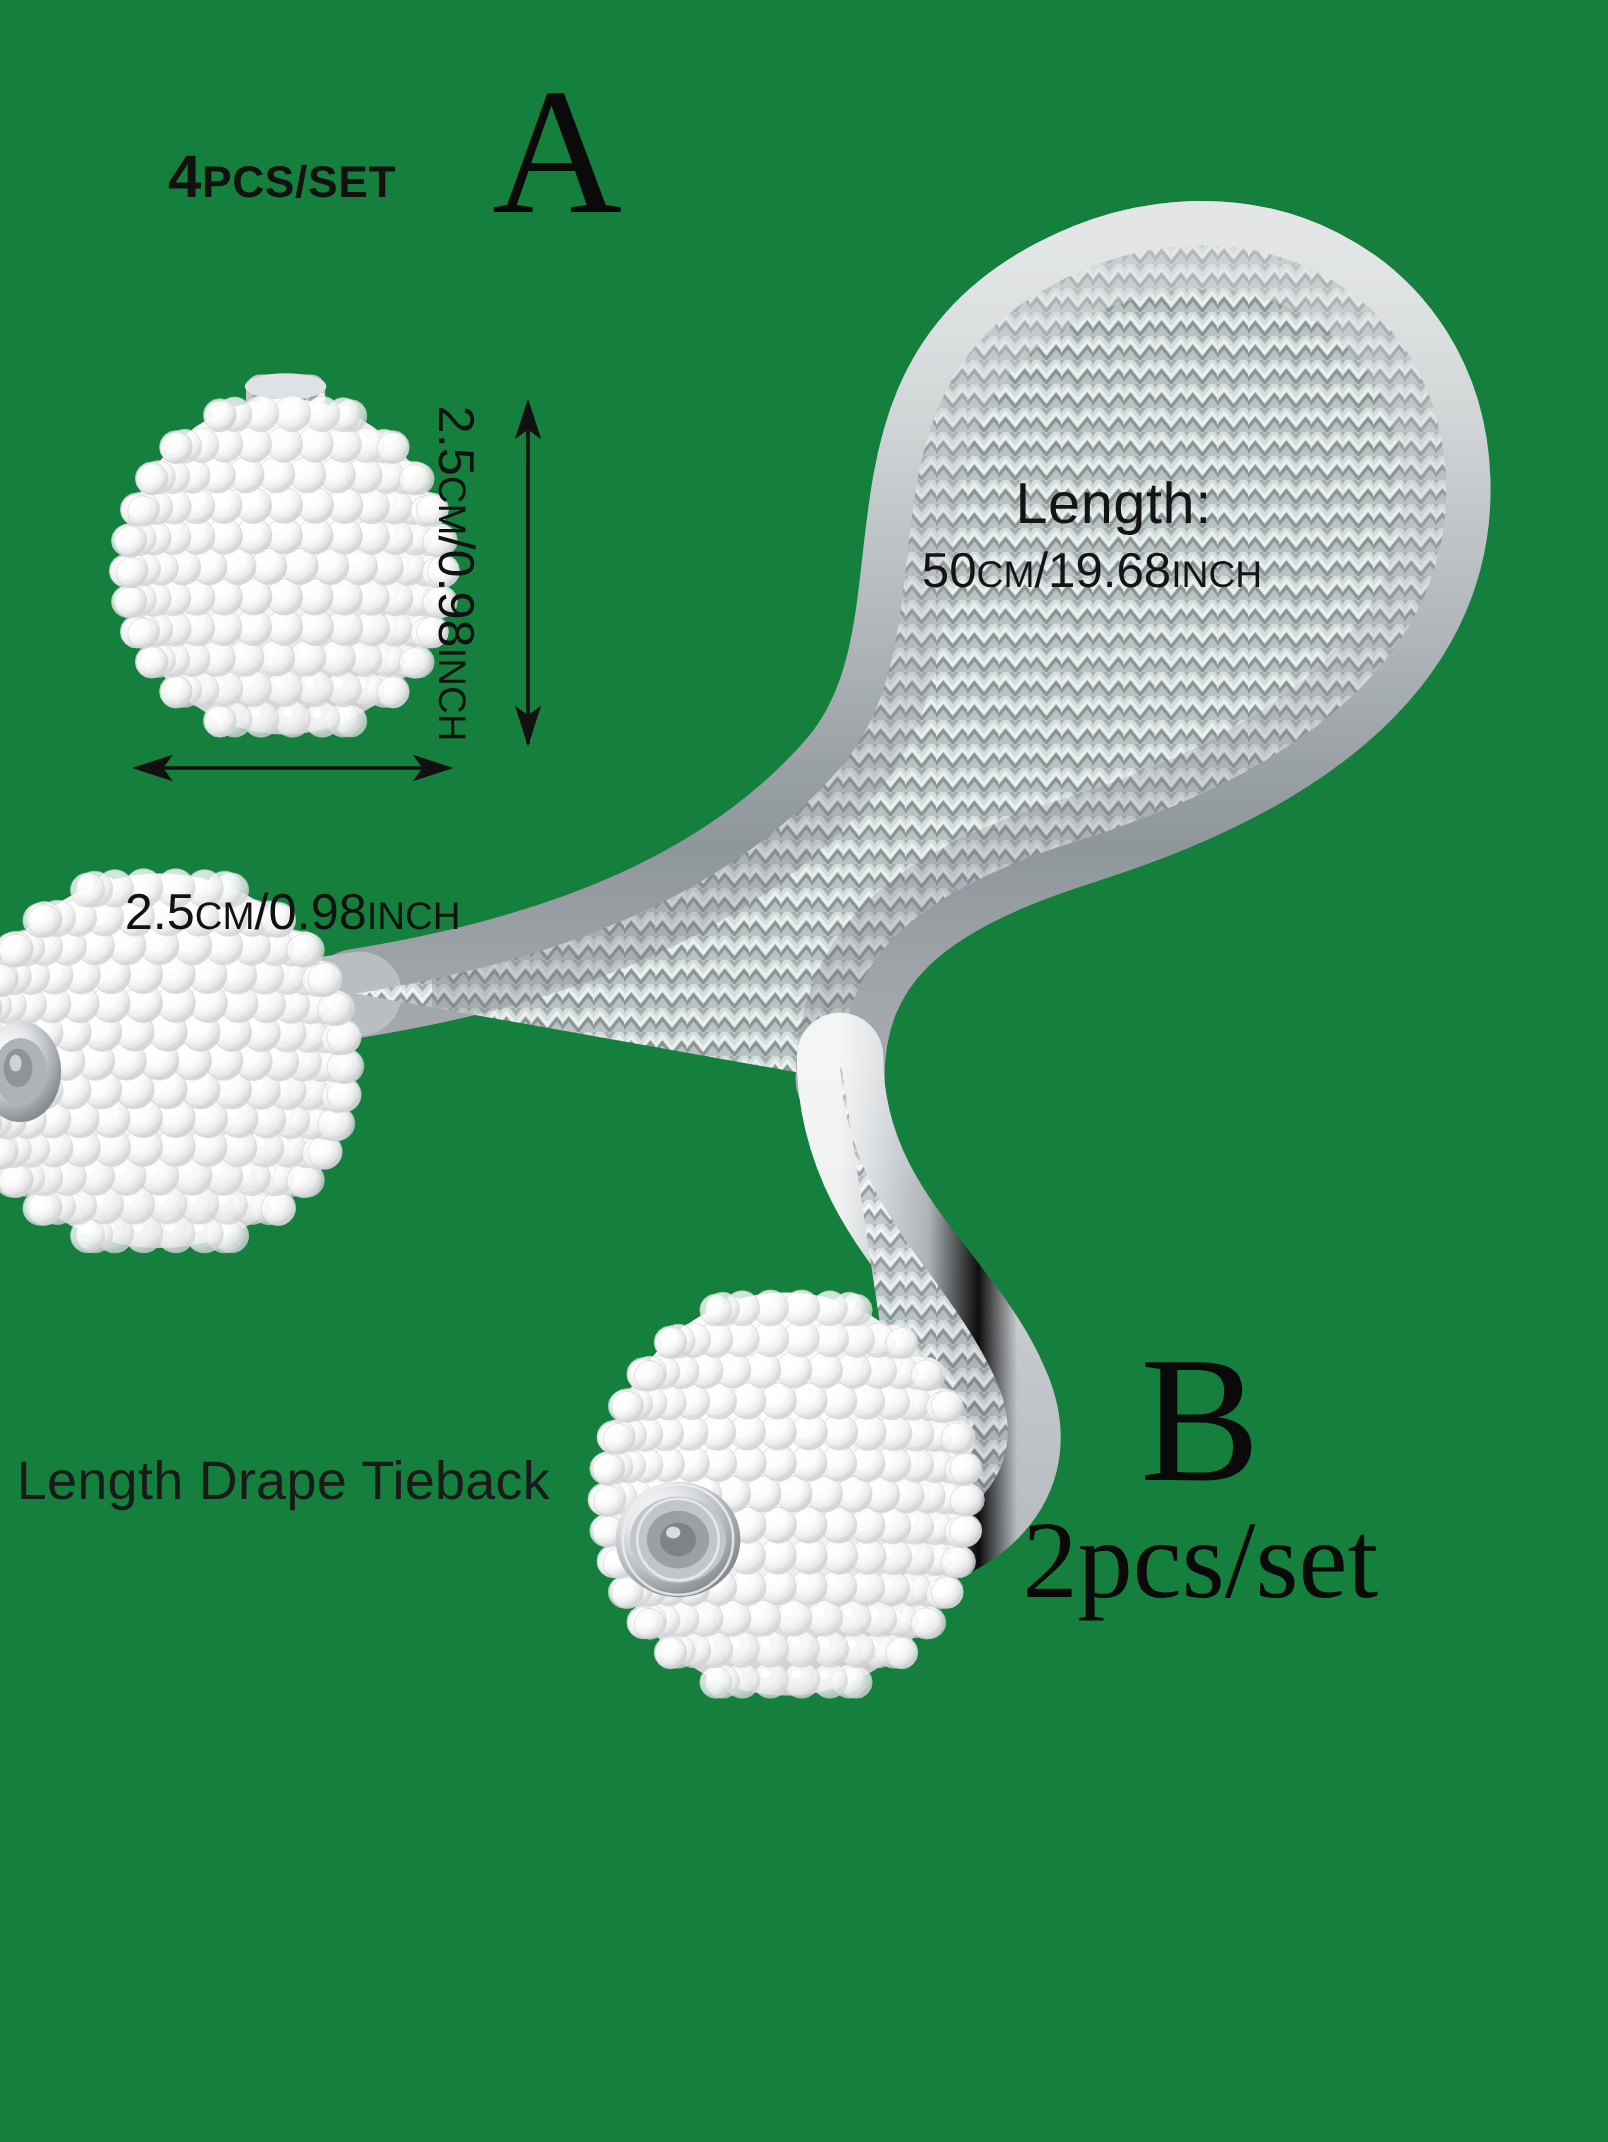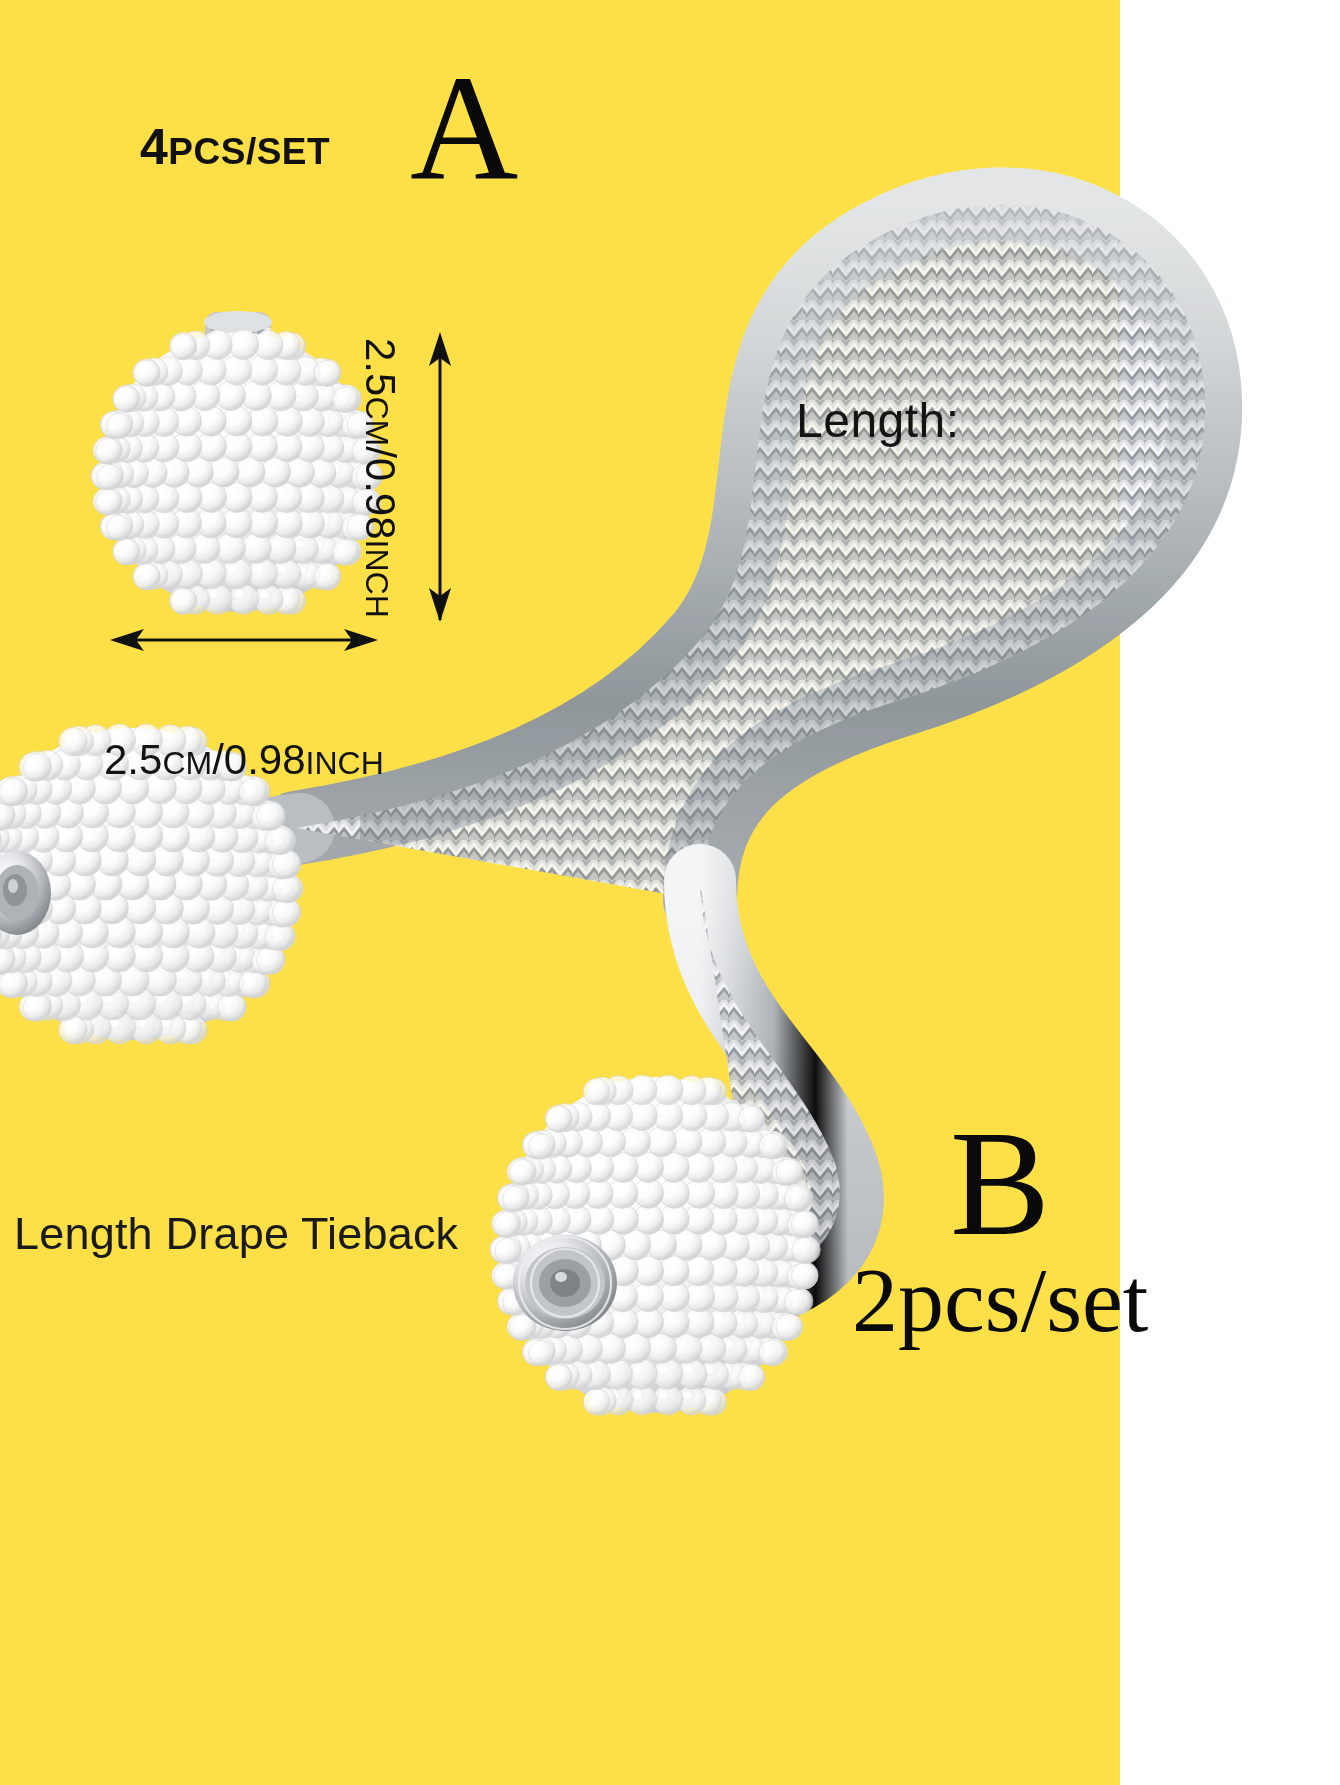--- a/index.html
+++ b/index.html
@@ -3,39 +3,39 @@
 <meta charset="utf-8">
 <style>
   html,body{margin:0;padding:0;}
   body{
     width:1340px;height:1785px;
     background:#ffffff;
     font-family:"Liberation Sans", sans-serif;
     overflow:hidden;
     position:relative;
   }
-  #stage{position:absolute;left:0;top:0;width:1120px;height:1785px;background:#fde047;}
+  #stage{position:absolute;left:0;top:0;width:1340px;height:1785px;background:#15803d;}
 
   
   .txt{position:absolute;color:#111;white-space:nowrap;}
 
   #pcs-a{left:140px;top:118px;font-size:47px;font-weight:700;letter-spacing:.5px;}
   #pcs-a .num{font-size:50px;}
   #pcs-a .sm{font-size:37px;}
 
   #letter-a{left:410px;top:52px;font-family:"Liberation Serif", serif;font-size:150px;line-height:1;color:#0a0a0a;}
 
   #letter-b{left:950px;top:1108px;font-family:"Liberation Serif", serif;font-size:150px;line-height:1;color:#0a0a0a;}
 
   #pcs-b{left:852px;top:1238px;font-family:"Liberation Serif", serif;font-size:92px;line-height:1;color:#0a0a0a;letter-spacing:0px;margin-top:16px;}
 
   #brand{left:14px;top:1208px;font-size:45px;color:#1a1a1a;letter-spacing:.2px;}
 
   #len-wrap{left:760px;top:396px;width:300px;text-align:center;}
-  #len-title{font-size:48px;color:#141414;letter-spacing:.5px;line-height:1.05;text-align:left;padding-left:36px;}
+  #len-title{font-size:48px;color:#141414;letter-spacing:.5px;line-height:1.05;text-align:center;padding-left:36px;}
   #len-value{font-size:41px;color:#141414;margin-top:6px;text-align:center;}
   #len-value .sm{font-size:31px;}
 
   #dim-h-label{left:104px;top:736px;font-size:42px;color:#111;}
   #dim-h-label .sm{font-size:32px;}
 
   #dim-v-label{
     left:404px;top:338px;
     font-size:42px;color:#111;
     transform-origin:left top;
@@ -1449,20 +1449,21 @@
     <polygon points="0,20 34,9 26,20 34,31" fill="#111"></polygon>
     <polygon points="268,20 234,9 242,20 234,31" fill="#111"></polygon>
   </svg>
 
   <div class="txt" id="pcs-a"><span class="num">4</span><span class="sm">PCS/SET</span></div>
 
   <div class="txt" id="letter-a">A</div>
 
   <div class="txt" id="len-wrap">
     <div id="len-title">Length:</div>
+    <div id="len-value"><span>50</span><span class="sm">CM</span><span>/</span><span>19.68</span><span class="sm">INCH</span></div>
   </div>
 
   <div class="txt" id="dim-v-label"><span>2.5</span><span class="sm">CM</span><span>/</span><span>0.98</span><span class="sm">INCH</span></div>
 
   <div class="txt" id="dim-h-label"><span>2.5</span><span class="sm">CM</span><span>/</span><span>0.98</span><span class="sm">INCH</span></div>
 
   <div class="txt" id="brand">Length Drape Tieback</div>
 
   <div class="txt" id="letter-b">B</div>
   <div class="txt" id="pcs-b">2pcs/set</div>

